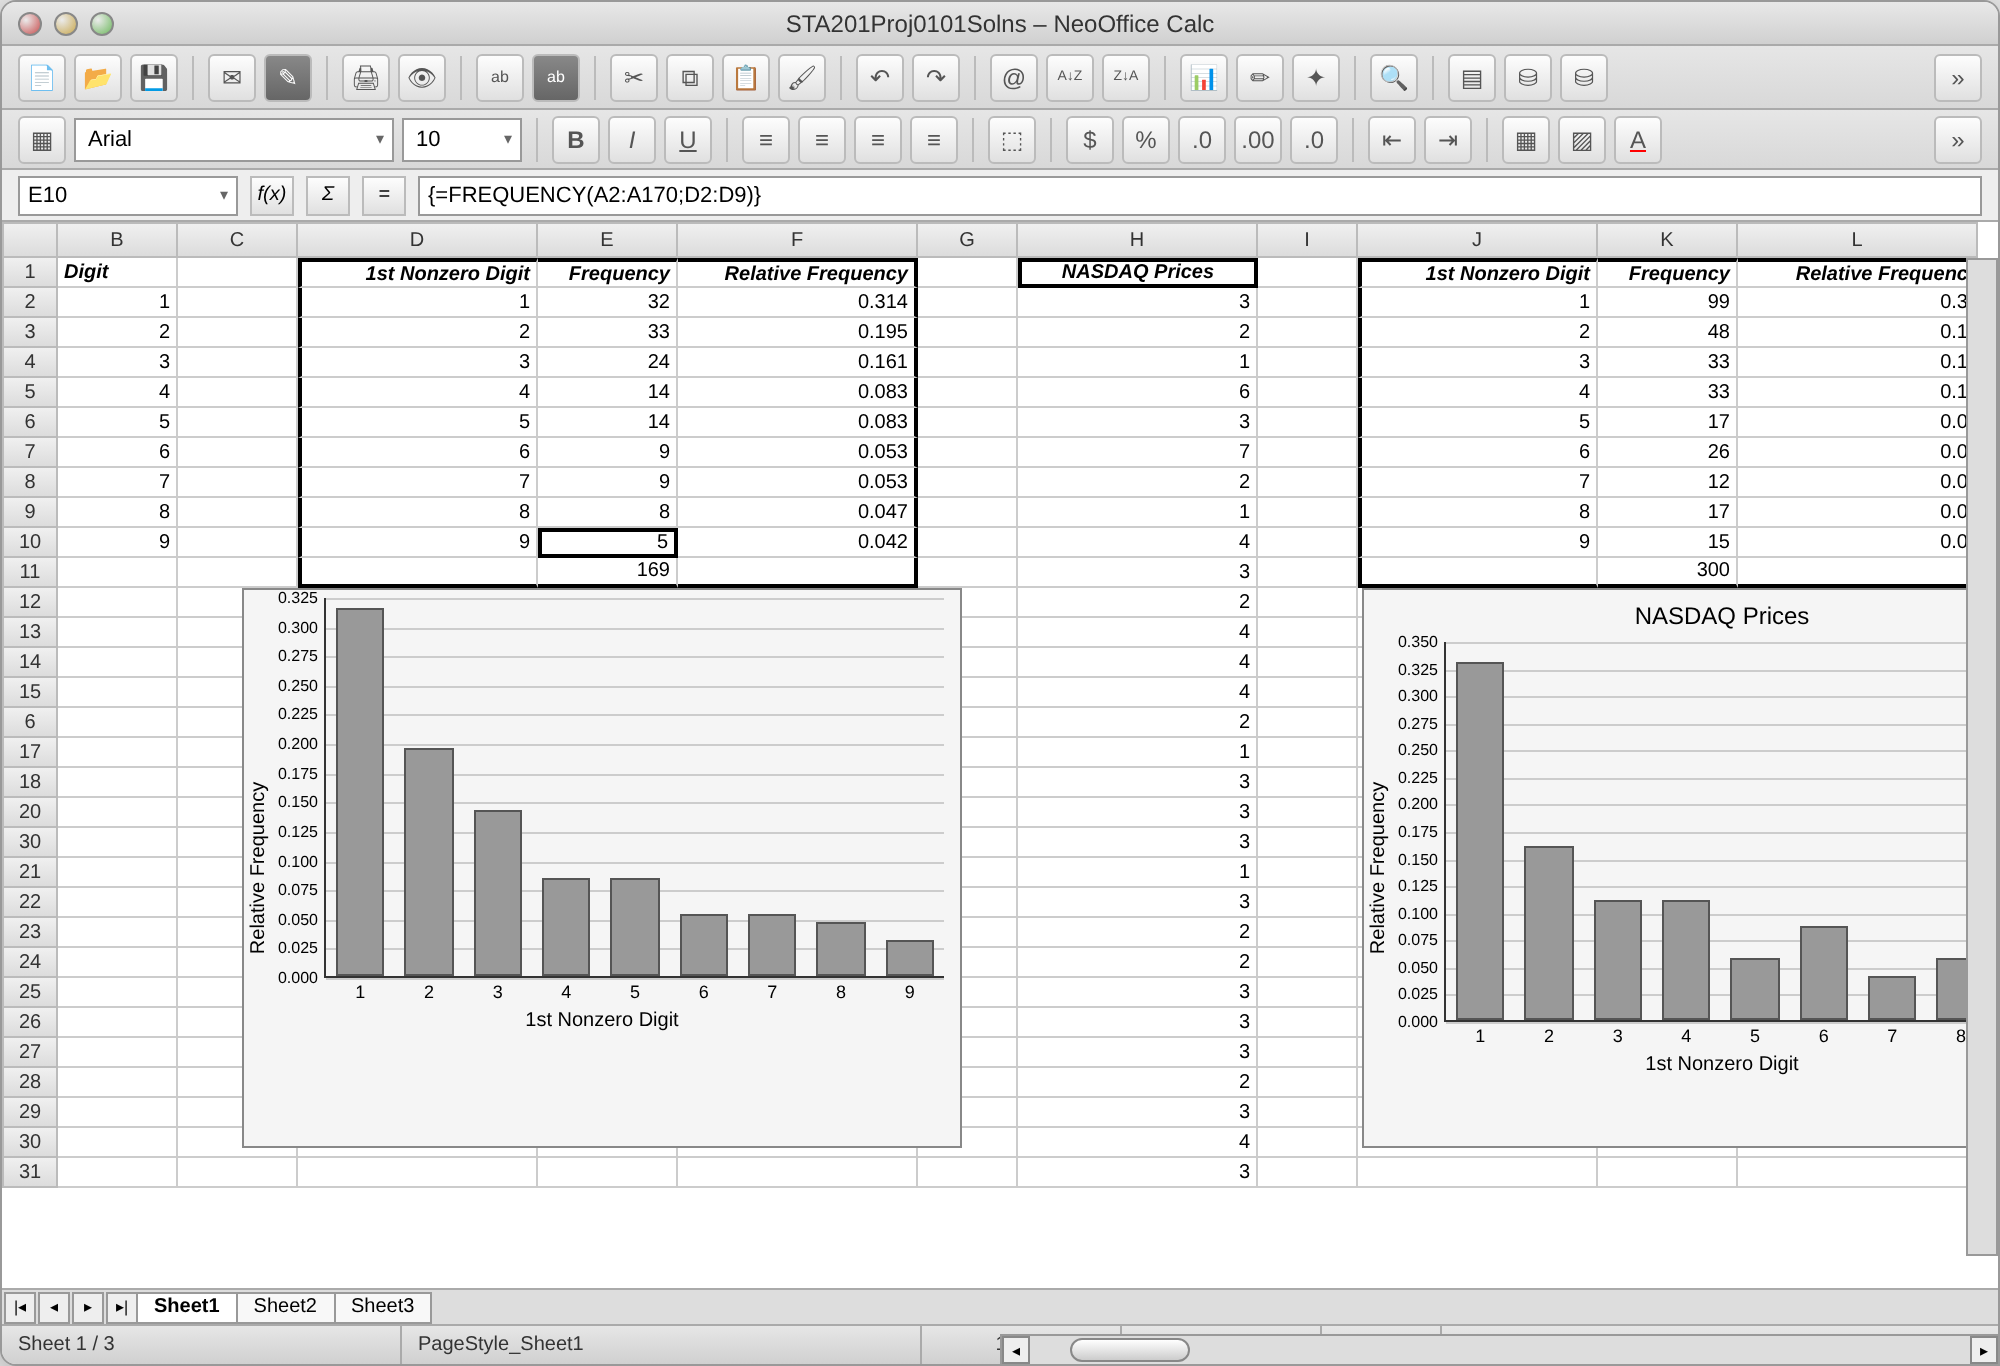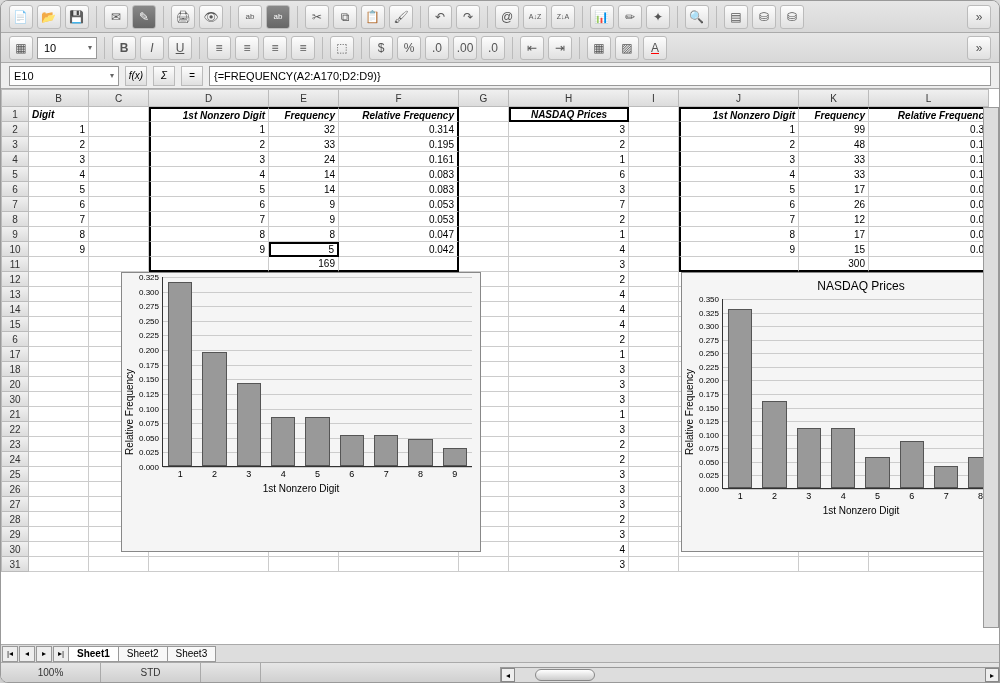--- a/index.html
+++ b/index.html
@@ -55,20 +55,28 @@
 .thumb { width:60px; height:12px; background:linear-gradient(#fff,#ccc); border:1px solid #888; border-radius:6px; margin-left:20px; }
 .sbtn { width:14px; height:14px; border:1px solid #888; background:#eee; display:flex;align-items:center;justify-content:center;font-size:8px;}
 .vscroll { position:absolute; right:0; top:18px; bottom:16px; width:16px; background:#ddd; border:1px solid #999; }
 .spacer { flex:1; }
 </style>
 </head>
 <body>
 
 <div class="window">
 
+  <div class="titlebar">
+    <div class="traffic">
+      <div class="tl red"></div>
+      <div class="tl yel"></div>
+      <div class="tl grn"></div>
+    </div>
+    <div class="titletext">STA201Proj0101Solns – NeoOffice Calc</div>
+  </div>
 
   <div class="toolbar">
     <div class="tbtn">📄</div>
     <div class="tbtn">📂</div>
     <div class="tbtn">💾</div>
     <div class="sep"></div>
     <div class="tbtn">✉</div>
     <div class="tbtn active">✎</div>
     <div class="sep"></div>
     <div class="tbtn">🖨</div>
@@ -105,20 +113,21 @@
     <div class="sep"></div>
     <div class="tbtn">▤</div>
     <div class="tbtn">⛁</div>
     <div class="tbtn">⛁</div>
     <div class="spacer"></div>
     <div class="tbtn">»</div>
   </div>
 
   <div class="fmtbar">
     <div class="tbtn">▦</div>
+    <div class="combo" style="width:160px">Arial</div>
     <div class="combo" style="width:60px">10</div>
     <div class="sep"></div>
     <div class="tbtn">
         <b>B</b>
       </div>
     <div class="tbtn">
         <i>I</i>
       </div>
     <div class="tbtn">
         <u>U</u>
@@ -731,20 +740,22 @@
       </div>
     <div class="hscroll">
       <div class="sbtn">◂</div>
       <div class="thumb"></div>
       <div class="spacer"></div>
       <div class="sbtn">▸</div>
     </div>
   </div>
 
   <div class="statusbar">
+    <div class="statseg" style="width:200px">Sheet 1 / 3</div>
+    <div class="statseg" style="width:260px">PageStyle_Sheet1</div>
     <div class="statseg" style="width:100px;justify-content:center">100%</div>
     <div class="statseg" style="width:100px;justify-content:center">STD</div>
     <div class="statseg" style="width:60px"></div>
     <div class="spacer"></div>
     <div class="statseg" style="width:180px;justify-content:center;border-right:none">Sum=5</div>
   </div>
 
 </div>
 
 </body></html>

